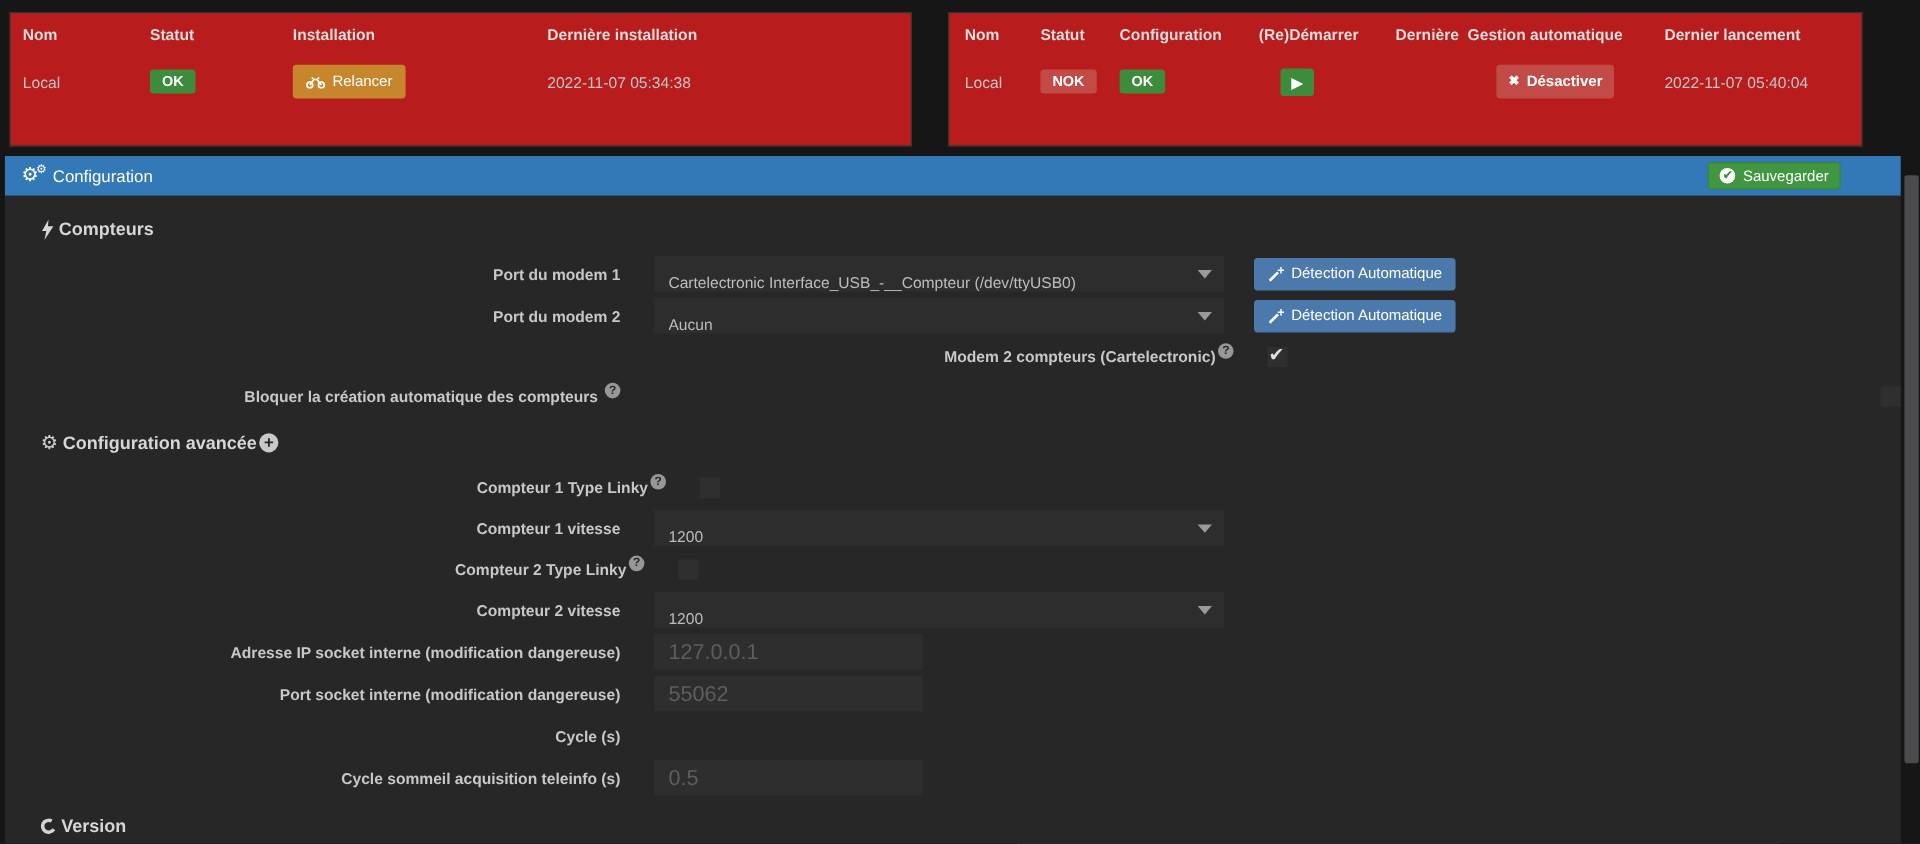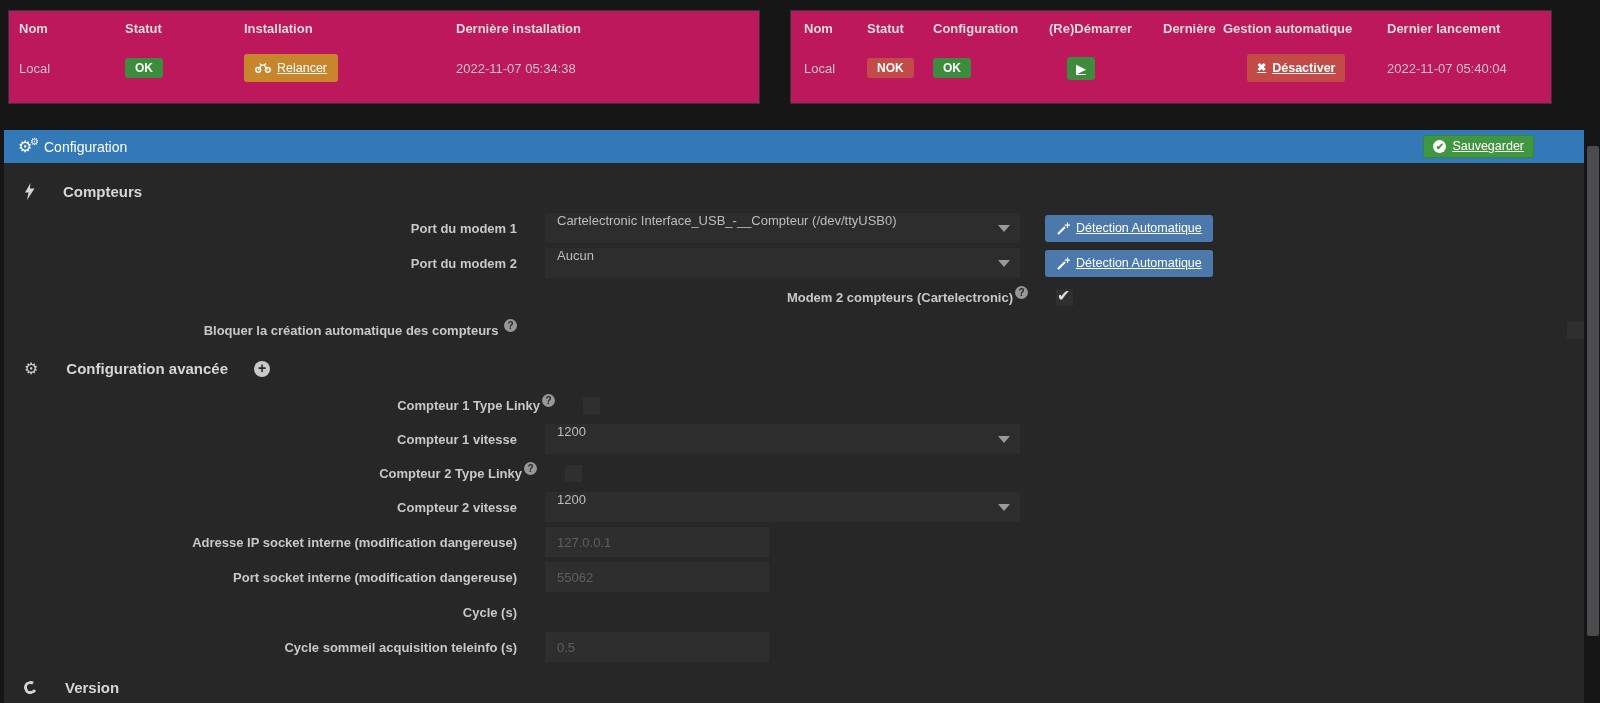--- a/index.html
+++ b/index.html
@@ -6,43 +6,43 @@
   html,body { width:1600px; height:703px; overflow:hidden; }
   body {
     background:#161616;
     font-family:"Liberation Sans", sans-serif;
     color:#c8c8c8;
     position:relative;
   }
 
   
   .jtable {
-    position:absolute; top:10px; height:94px;
-    background:#be185d; border:1px solid #353535;
+    position:absolute; top:10px; height:112px;
+    background:#b91c1c; border:1px solid #353535;
     font-size:13px; color:#c5c5c5;
   }
   .jtable.left  { left:8px;  width:752px; }
   .jtable.right { left:790px; width:762px; }
   .trow { display:grid; align-items:center; }
   .jtable.left  .trow { grid-template-columns:106px 119px 212px 1fr; padding-left:10px; }
   .jtable.right .trow { grid-template-columns:63px 66px 116px 114px 60px 164px 1fr; padding-left:13px; }
   .thead { height:34px; font-weight:bold; color:#dcdcdc; }
   .tbody { height:46px; }
 
   .badge {
     display:inline-block; padding:4px 10px; border-radius:3px;
     color:#fff; font-weight:bold; font-size:12px; line-height:1;
   }
   .badge.green { background:#3d8b3d; }
   .badge.red   { background:#c24b47; }
 
   .btn {
-    display:inline-flex; align-items:flex-start; gap:6px;
+    display:inline-flex; align-items:flex-end; gap:6px;
     border:none; border-radius:3px; color:#fff; cursor:pointer;
-    font-family:inherit; font-size:12.5px; line-height:1;text-decoration:underline;
+    font-family:inherit; font-size:12.5px; line-height:1;
   }
   .btn-warn   { background:#c8862c; padding:8px 11px; }
   .btn-danger { background:#c24b47; padding:8px 10px; font-weight:bold; }
   .btn-play   { background:#3d8b3d; padding:5px 9px; font-size:13px; }
   .btn-detect { background:#4c79ab; padding:7px 11px; }
   .btn-save   { background:#419641; border:1px solid #398439; padding:4px 9px; }
 
   
   .panel {
     position:absolute; left:4px; top:130px; width:1580px; height:573px;
@@ -57,22 +57,22 @@
   .cog.big   { font-size:16px; left:0; top:1px; }
   .cog.small { font-size:10px; left:12px; top:-1px; }
   .btn-save { margin-left:auto; margin-right:36px; }
   .save-check {
     width:13px; height:13px; border-radius:50%; background:#fff;
     color:#419641; font-size:10px; font-weight:bold; line-height:13px;
     text-align:center; display:inline-block;
   }
 
   .section-h {
-    display:flex; align-items:center; gap:28px;
-    margin:20px 0 12px 20px;
+    display:flex; align-items:center; gap:4px;
+    margin:20px 0 12px 30px;
     font-size:15px; font-weight:bold; color:#d6d6d6;
   }
   .section-h .gear { font-size:16px; color:#cfcfcf; font-weight:normal; }
   .plus-circle {
     width:16px; height:16px; border-radius:50%; background:#c9c9c9;
     color:#272727; font-size:14px; font-weight:bold; line-height:15px;
     text-align:center; margin-left:-2px; cursor:pointer;
   }
   .moon {
     width:13px; height:13px; border-radius:50%;
@@ -89,33 +89,33 @@
 
   .help {
     display:inline-block; width:13px; height:13px; border-radius:50%;
     background:#979797; color:#262626; font-size:10px; font-weight:bold;
     line-height:13px; text-align:center; vertical-align:top;
     margin-left:2px; position:relative; top:-4px; cursor:pointer;
   }
 
   .select {
     position:relative; width:475px; height:30px; background:#2d2d2d;
-    color:#bdbdbd; font-size:13px; display:flex; align-items:flex-start;
+    color:#bdbdbd; font-size:13px; display:flex; align-items:flex-end;
     padding:0 26px 0 12px; cursor:pointer;
   }
   .select .val { overflow:hidden; white-space:nowrap; }
   .caret {
     position:absolute; right:10px; top:12px; width:0; height:0;
     border-left:6px solid transparent; border-right:6px solid transparent;
     border-top:7px solid #9a9a9a;
   }
 
   .tinput {
     width:224px; height:30px; background:#2e2e2e; border:none;
-    color:#a9a9a9; font-size:13px; padding:0 12px;
+    color:#a9a9a9; font-size:18px; padding:0 12px;
     font-family:inherit; outline:none;
   }
   .tinput::placeholder { color:#5e5e5e; opacity:1; }
 
   .checkbox { width:17px; height:17px; background:#2f2f2f; position:relative; cursor:pointer; }
   .checkbox.checked::after {
     content:"\2714"; position:absolute; left:1px; top:-3px;
     color:#dedede; font-size:16px;
   }
 

